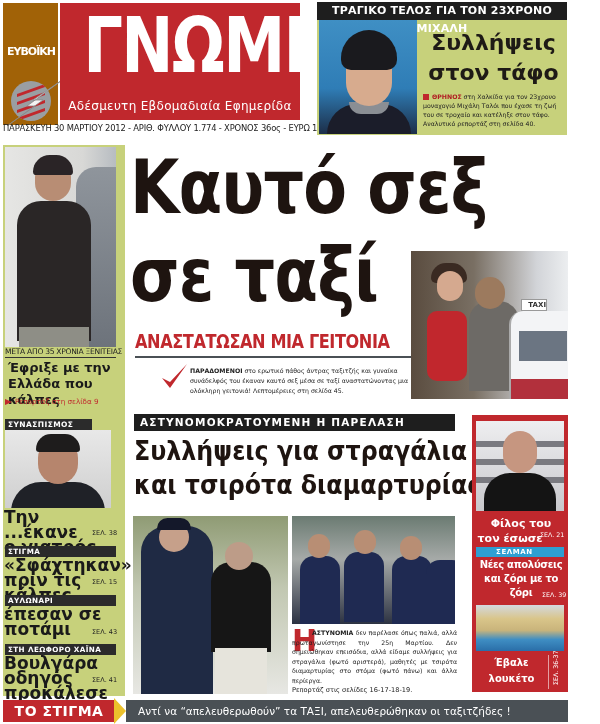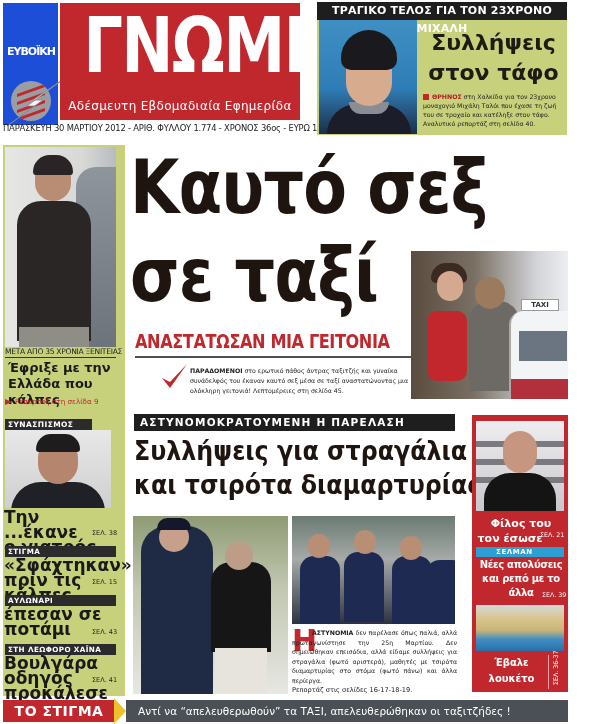--- a/index.html
+++ b/index.html
@@ -1,20 +1,20 @@
 <!DOCTYPE html>
 <html><head>
 <meta charset="utf-8">
 <style>
   * { box-sizing: border-box; margin: 0; padding: 0; }
   body { width: 600px; height: 724px; background: #fff; font-family: "DejaVu Sans", sans-serif; position: relative; overflow: hidden; }
   .abs { position: absolute; }
 
   
-  #masthead-side { left: 3px; top: 3px; width: 55px; height: 122px; background: #1d4ed8; }
+  #masthead-side { left: 3px; top: 3px; width: 55px; height: 122px; background: #a16207; }
   #masthead-side .region { position: absolute; top: 42px; left: 2px; width: 52px; color: #fff; font-size: 11px; font-weight: bold; text-align: center; letter-spacing: -1px; }
   #masthead-side .logo-circle { position: absolute; top: 78px; left: 8px; width: 40px; height: 40px; border-radius: 50%; background: #9a9ea2; overflow: hidden; }
   #masthead-side .logo-circle::before { content: ""; position: absolute; left: 6px; top: 8px; width: 28px; height: 3px; background: #c0282d; box-shadow: 0 8px 0 #c0282d, 0 16px 0 #c0282d, 0 24px 0 #c0282d; transform: skewY(-20deg); }
   #bolt { left: 5px; top: 78px; width: 62px; height: 48px; }
   #masthead-red { left: 60px; top: 3px; width: 240px; height: 117px; background: #c0282d; }
   #masthead-title { left: 62px; top: 0px; width: 236px; color: #fff; font-weight: bold; font-size: 76px; line-height: 92px; text-align: center; letter-spacing: -2px; transform: scaleX(0.82); transform-origin: center; }
   #masthead-tagline { left: 60px; top: 99px; width: 240px; color: #fff; font-size: 12px; text-align: center; letter-spacing: 0.3px; }
   #issue-line { left: 3px; top: 123px; width: 300px; font-size: 8.4px; color: #222; letter-spacing: -0.2px; white-space: nowrap; }
 
   
@@ -61,21 +61,21 @@
   #check-icon { left: 160px; top: 362px; width: 28px; height: 28px; }
   #main-dek { left: 190px; top: 366px; width: 225px; font-size: 6.2px; line-height: 10px; color: #222; }
   #main-dek .lead { font-weight: bold; }
   #main-photo { left: 411px; top: 251px; width: 157px; height: 148px; background: linear-gradient(90deg,#5a4c3f 0%,#796f63 40%,#d2d4d8 80%,#eceef0 100%); overflow: hidden; }
   #main-photo .dress { position: absolute; left: 16px; top: 60px; width: 40px; height: 70px; background: #c1272d; border-radius: 10px; }
   #main-photo .face1 { position: absolute; left: 26px; top: 20px; width: 26px; height: 30px; background: #d5a98f; border-radius: 13px; }
   #main-photo .hair1 { position: absolute; left: 20px; top: 12px; width: 36px; height: 20px; background: #3a2a22; border-radius: 18px 18px 6px 6px; }
   #main-photo .man { position: absolute; left: 58px; top: 50px; width: 50px; height: 90px; background: #6d6a66; border-radius: 20px 20px 0 0; }
   #main-photo .man-head { position: absolute; left: 64px; top: 26px; width: 30px; height: 32px; background: #9c7a5e; border-radius: 15px; }
   #main-photo .taxi { position: absolute; left: 98px; top: 60px; width: 60px; height: 90px; background: #f3f4f6; border-radius: 14px 0 0 0; border-left: 2px solid #aaa; }
-  #main-photo .taxi-sign { position: absolute; left: 110px; top: 48px; width: 38px; height: 12px; background: #fff; border: 1px solid #999; font-size: 7px; font-weight: bold; color: #333; text-align: center; line-height: 10px; }
+  #main-photo .taxi-sign { position: absolute; left: 110px; top: 48px; width: 26px; height: 12px; background: #fff; border: 1px solid #999; font-size: 7px; font-weight: bold; color: #333; text-align: right; line-height: 10px; }
   #main-photo .taxi-window { position: absolute; left: 108px; top: 80px; width: 48px; height: 30px; background: #6b7582; }
   #main-photo .car-red { position: absolute; left: 100px; top: 128px; width: 58px; height: 20px; background: #b2303c; }
 
   
   #parade-kicker { left: 134px; top: 414px; width: 321px; height: 17px; background: #1e1e1e; color: #fff; font-size: 10.5px; font-weight: bold; line-height: 17px; letter-spacing: 1.2px; padding-left: 6px; white-space: nowrap; }
   #parade-head { left: 134px; top: 434px; width: 330px; font-size: 27px; font-weight: bold; line-height: 34px; color: #1e1410; transform: scaleX(0.88); transform-origin: left top; white-space: nowrap; }
   #parade-photo1 { left: 133px; top: 516px; width: 155px; height: 178px; background: linear-gradient(180deg,#8f9b74 0%,#c1c7b1 40%,#e7e7e3 100%); overflow: hidden; }
   #parade-photo1 .cop { position: absolute; left: 8px; top: 10px; width: 72px; height: 170px; background: #1f2a44; border-radius: 26px 26px 0 0; }
   #parade-photo1 .cop-head { position: absolute; left: 26px; top: 6px; width: 30px; height: 30px; background: #c6a08a; border-radius: 15px; }
   #parade-photo1 .cap { position: absolute; left: 24px; top: 2px; width: 34px; height: 12px; background: #14182a; border-radius: 14px 14px 2px 2px; }
@@ -247,21 +247,21 @@
     <div class="head"></div>
 </div>
 <div class="abs" id="right-head1">
   <div>Φίλος του</div>
   <div style="padding-right:22px;">τον έσωσε</div>
 </div>
 <div class="abs" id="right-page1">ΣΕΛ. 21</div>
 <div class="abs" id="right-label">ΣΕΛΜΑΝ</div>
 <div class="abs" id="right-head2">
   <div>Νέες απολύσεις</div>
-  <div>και ρεπό με το άλλα</div>
+  <div>και ζόρι με το ζόρι</div>
 </div>
 <div class="abs" id="right-page2">ΣΕΛ. 39</div>
 <div class="abs" id="right-photo2"></div>
 <div class="abs" id="right-head3">
   <div>Έβαλε λουκέτο</div>
   <div>το PALMARIVA</div>
 </div>
 <div class="abs" id="right-page3">
   <span>ΣΕΛ. 36-37</span>
 </div>

